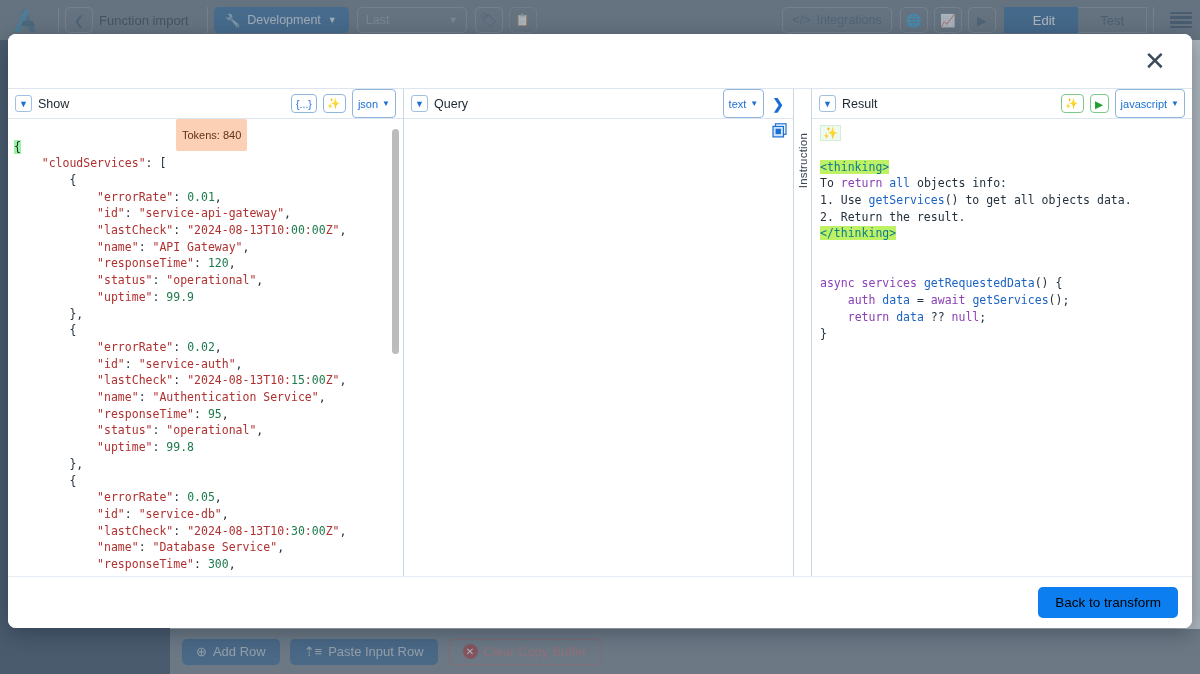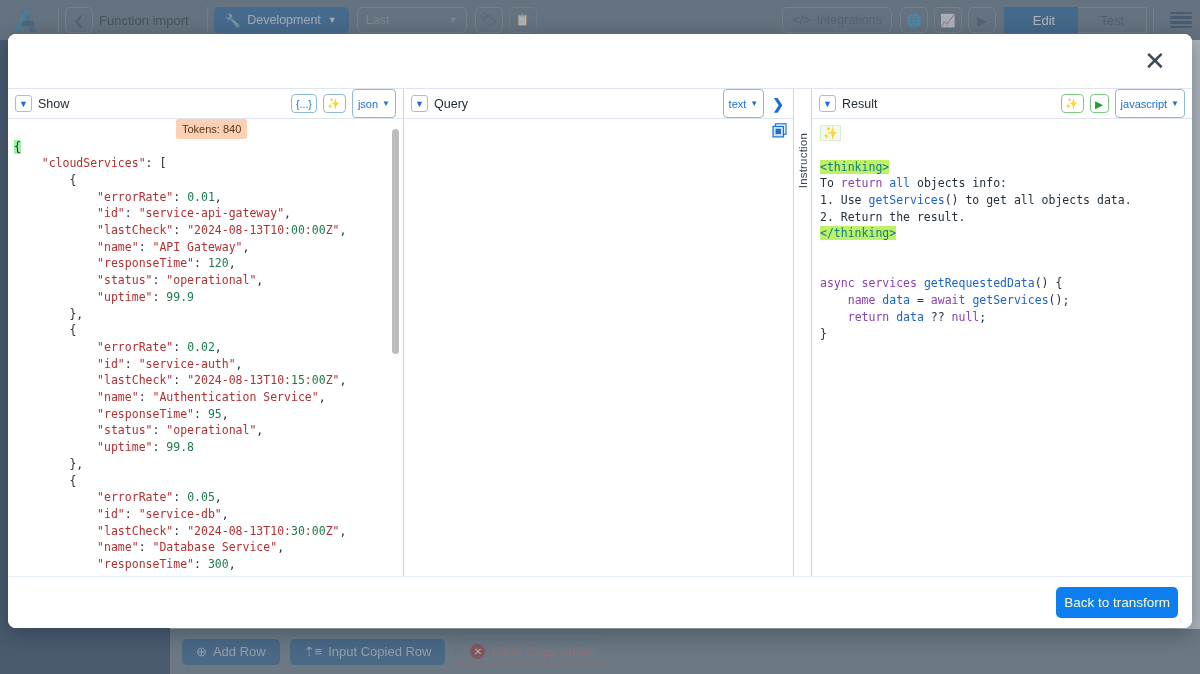--- a/index.html
+++ b/index.html
@@ -212,21 +212,21 @@
   .tok-brace-hl { background: #9ef0a8; color: #11301a; }
 
   .kw-purple { color: #8a3fb5; }
   .kw-blue   { color: #1b63c4; }
   .kw-teal   { color: #0f7b8c; }
   .think-hl  { background: #bef264; }
 
   .tokens-badge {
     position: absolute; left: 168px; top: 0px;
     background: #fbd0b5; color: #5e3417;
-    font-size: 11px; padding: 4px 6px; border-radius: 2px;
+    font-size: 11px; padding: 10px 6px; border-radius: 2px;
     font-family: "Liberation Sans", sans-serif;
   }
 
   .sparkle-chip {
     display: inline-block; color: #2aa13c; font-size: 12px;
     background: #eef9ef; border: 1px solid #d5ecd8;
     padding: 0 2px; line-height: 14px;
   }
 
   .scrollbar-v {
@@ -242,23 +242,23 @@
   }
 
   .modal-footer {
     height: 52px; flex: none;
     display: flex; align-items: center; justify-content: flex-end;
     padding-right: 14px;
     background: #fff;
     border-top: 1px solid #e6ecf3;
   }
   .btn-primary-blue {
-    background: #0d7ef0; color: #fef9c3;
+    background: #0d7ef0; color: #000000;
     border: none; border-radius: 5px;
-    font-size: 13.5px; padding: 8px 8px;
+    font-size: 13.5px; padding: 8px 17px;
   }
   .caret-down { font-size: 9px; }
 </style>
 </head>
 <body>
 
 <div id="app-background">
 
   <div class="bg-sidebar"></div>
   <div class="bg-canvas"></div>
@@ -343,21 +343,21 @@
     </div>
   </div>
 
   <div class="bg-footer">
     <div class="footer-btn">
       <span>⊕</span>
       <span>Add Row</span>
     </div>
     <div class="footer-btn">
       <span>⇡≡</span>
-      <span>Input Copied Row</span>
+      <span>Paste Input Row</span>
     </div>
     <div class="footer-btn danger">
       <span class="footer-badge">✕</span>
       <span>Clear Copy Buffer</span>
     </div>
   </div>
 </div>
 
 <div id="scrim"></div>
 
@@ -456,21 +456,21 @@
           <span class="sparkle-chip">✨</span>
         </div>
         <pre class="code code-result" id="result-code"><span class="think-hl kw-teal">&lt;thinking&gt;</span>
 To <span class="kw-purple">return</span> <span class="kw-blue">all</span> objects info:
 1. Use <span class="kw-blue">getServices</span>() to get all objects data.
 2. Return the result.
 <span class="think-hl kw-teal">&lt;/thinking&gt;</span>
 
 
 <span class="kw-purple">async</span> <span class="kw-purple">services</span> <span class="kw-blue">getRequestedData</span>() {
-    <span class="kw-purple">name</span> <span class="kw-blue">data</span> = <span class="kw-purple">await</span> <span class="kw-blue">getServices</span>();
+    <span class="kw-purple">auth</span> <span class="kw-blue">data</span> = <span class="kw-purple">await</span> <span class="kw-blue">getServices</span>();
     <span class="kw-purple">return</span> <span class="kw-blue">data</span> ?? <span class="kw-purple">null</span>;
 }</pre>
       </div>
     </div>
   </div>
 
   <div class="modal-footer">
     <div class="btn-primary-blue">Back to transform</div>
   </div>
 </div>

